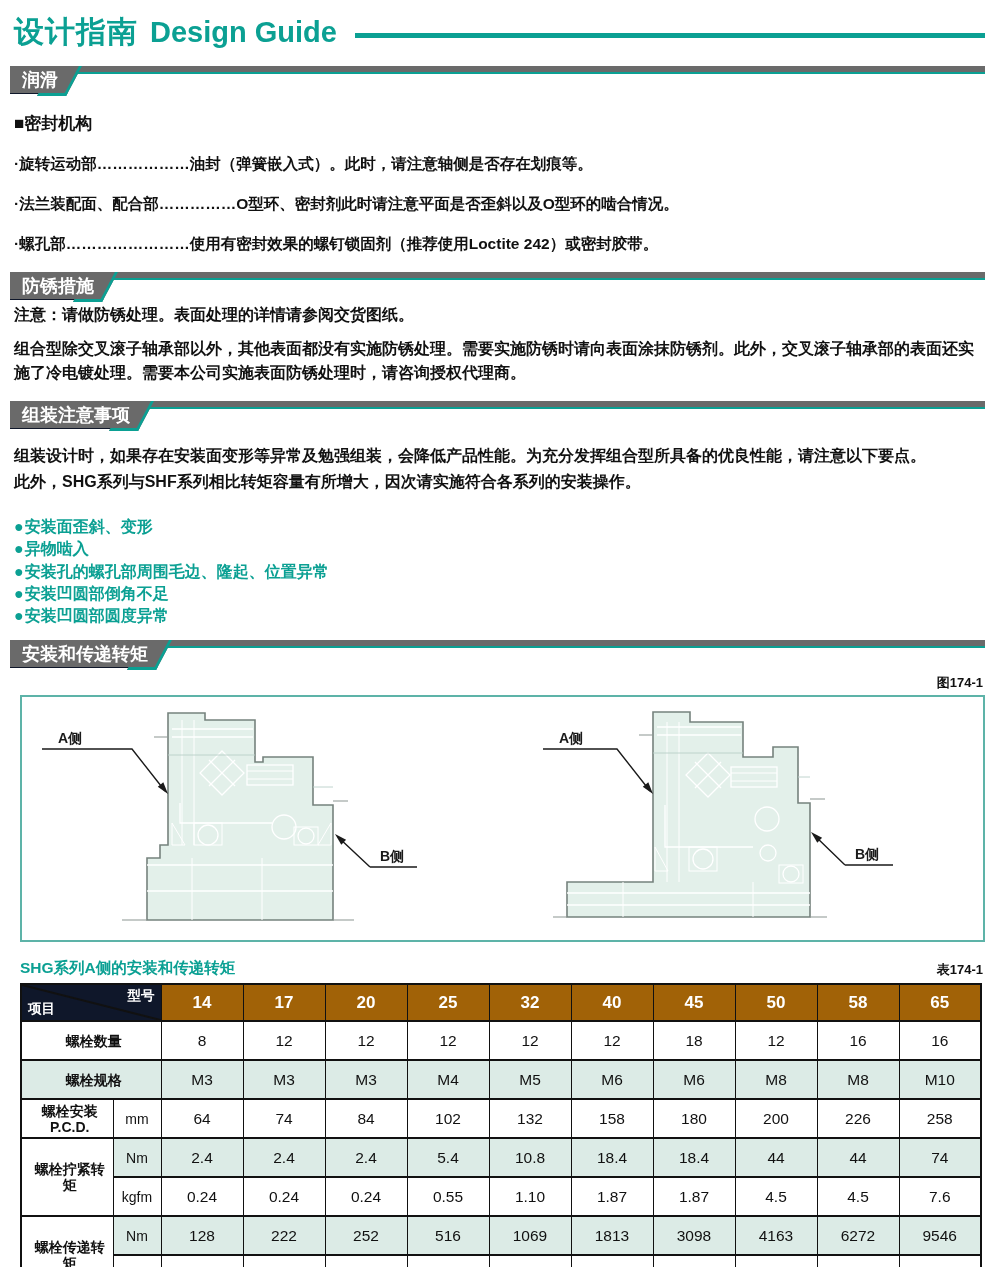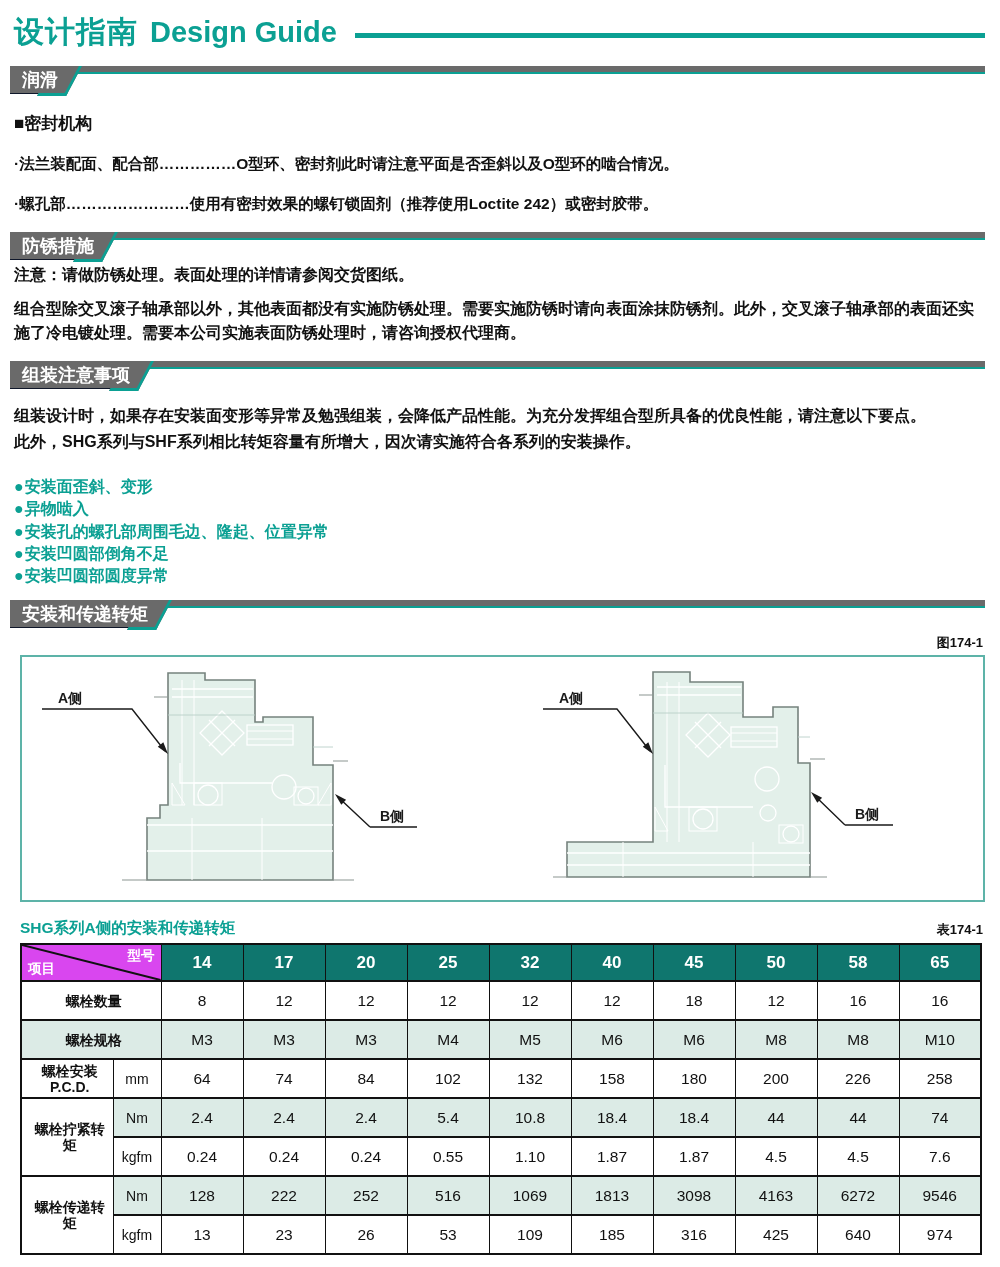--- a/index.html
+++ b/index.html
@@ -58,22 +58,22 @@
   .tbl-title-row { display:flex; justify-content:space-between; align-items:flex-end;
                    margin:16px 17px 4px 20px; }
   .tbl-title { color:#0ba093; font-weight:bold; font-size:15.5px; }
   .tbl-label { font-size:13px; font-weight:bold; }
   table.data { border-collapse:collapse; table-layout:fixed; width:960px;
                margin-left:20px; border:2px solid #111; }
   table.data th, table.data td {
       border-left:1px solid #111; border-right:1px solid #111;
       border-top:2px solid #111; border-bottom:2px solid #111;
       text-align:center; overflow:hidden; }
-  th.mod { background:#0f766e; color:#fff; font-size:17px; font-weight:bold; height:33px; }
-  th.corner { background:#d946ef; position:relative; height:33px; padding:0; }
+  th.mod { background:#a16207; color:#fff; font-size:17px; font-weight:bold; height:33px; }
+  th.corner { background:#0f172a; position:relative; height:33px; padding:0; }
   th.corner svg { position:absolute; left:0; top:0; width:100%; height:100%; }
   th.corner .c-top { position:absolute; top:2px; right:6px; color:#fff; font-size:13.5px; font-weight:bold; }
   th.corner .c-bot { position:absolute; bottom:2px; left:6px; color:#fff; font-size:13.5px; font-weight:bold; }
   td.v { font-size:15.5px; height:35px; background:#fff; }
   td.lbl { text-align:left; padding-left:6px; font-weight:bold; font-size:14px; line-height:16px; background:#fff; }
   td.u { font-size:14px; background:#fff; }
   td.mint { background:#dcebe6; }
 </style>
 </head>
 <body>
@@ -85,20 +85,21 @@
     <span class="mt-en">Design Guide</span>
     <span class="mt-rule"></span>
   </div>
 
   <div class="sec" style="margin-top:13px;">
     <div class="sec-bar"></div>
     <div class="sec-tab"><span>润滑</span><i class="slant"></i></div>
   </div>
 
   <div class="blk seal-head">■密封机构</div>
+  <div class="blk dotline">·旋转运动部………………油封（弹簧嵌入式）。此时，请注意轴侧是否存在划痕等。</div>
   <div class="blk dotline">·法兰装配面、配合部……………O型环、密封剂此时请注意平面是否歪斜以及O型环的啮合情况。</div>
   <div class="blk dotline">·螺孔部……………………使用有密封效果的螺钉锁固剂（推荐使用Loctite 242）或密封胶带。</div>
 
   <div class="sec" style="margin-top:17px;">
     <div class="sec-bar"></div>
     <div class="sec-tab"><span>防锈措施</span><i class="slant"></i></div>
   </div>
 
   <div class="blk rust-note">注意：请做防锈处理。表面处理的详情请参阅交货图纸。</div>
   <div class="blk rust-body">组合型除交叉滚子轴承部以外，其他表面都没有实施防锈处理。需要实施防锈时请向表面涂抹防锈剂。此外，交叉滚子轴承部的表面还实施了冷电镀处理。需要本公司实施表面防锈处理时，请咨询授权代理商。</div>

